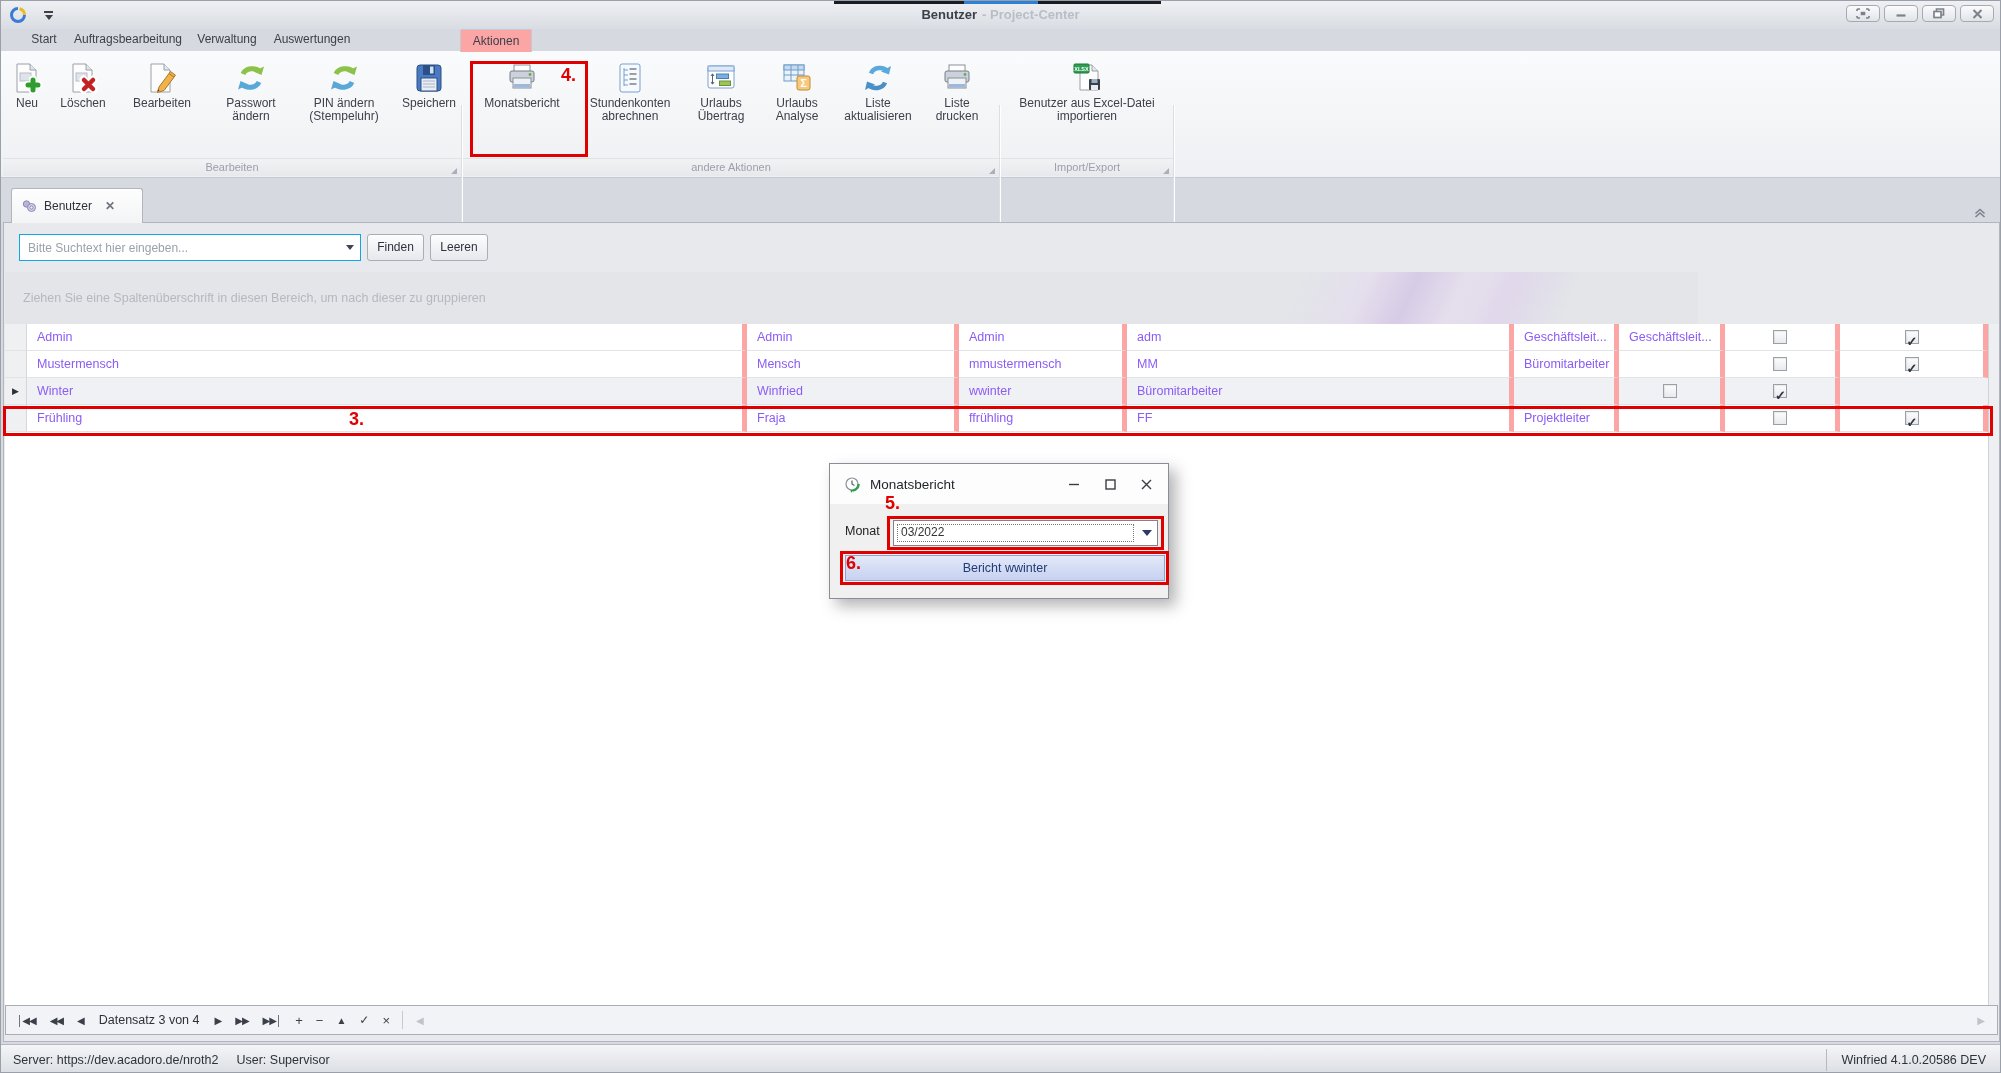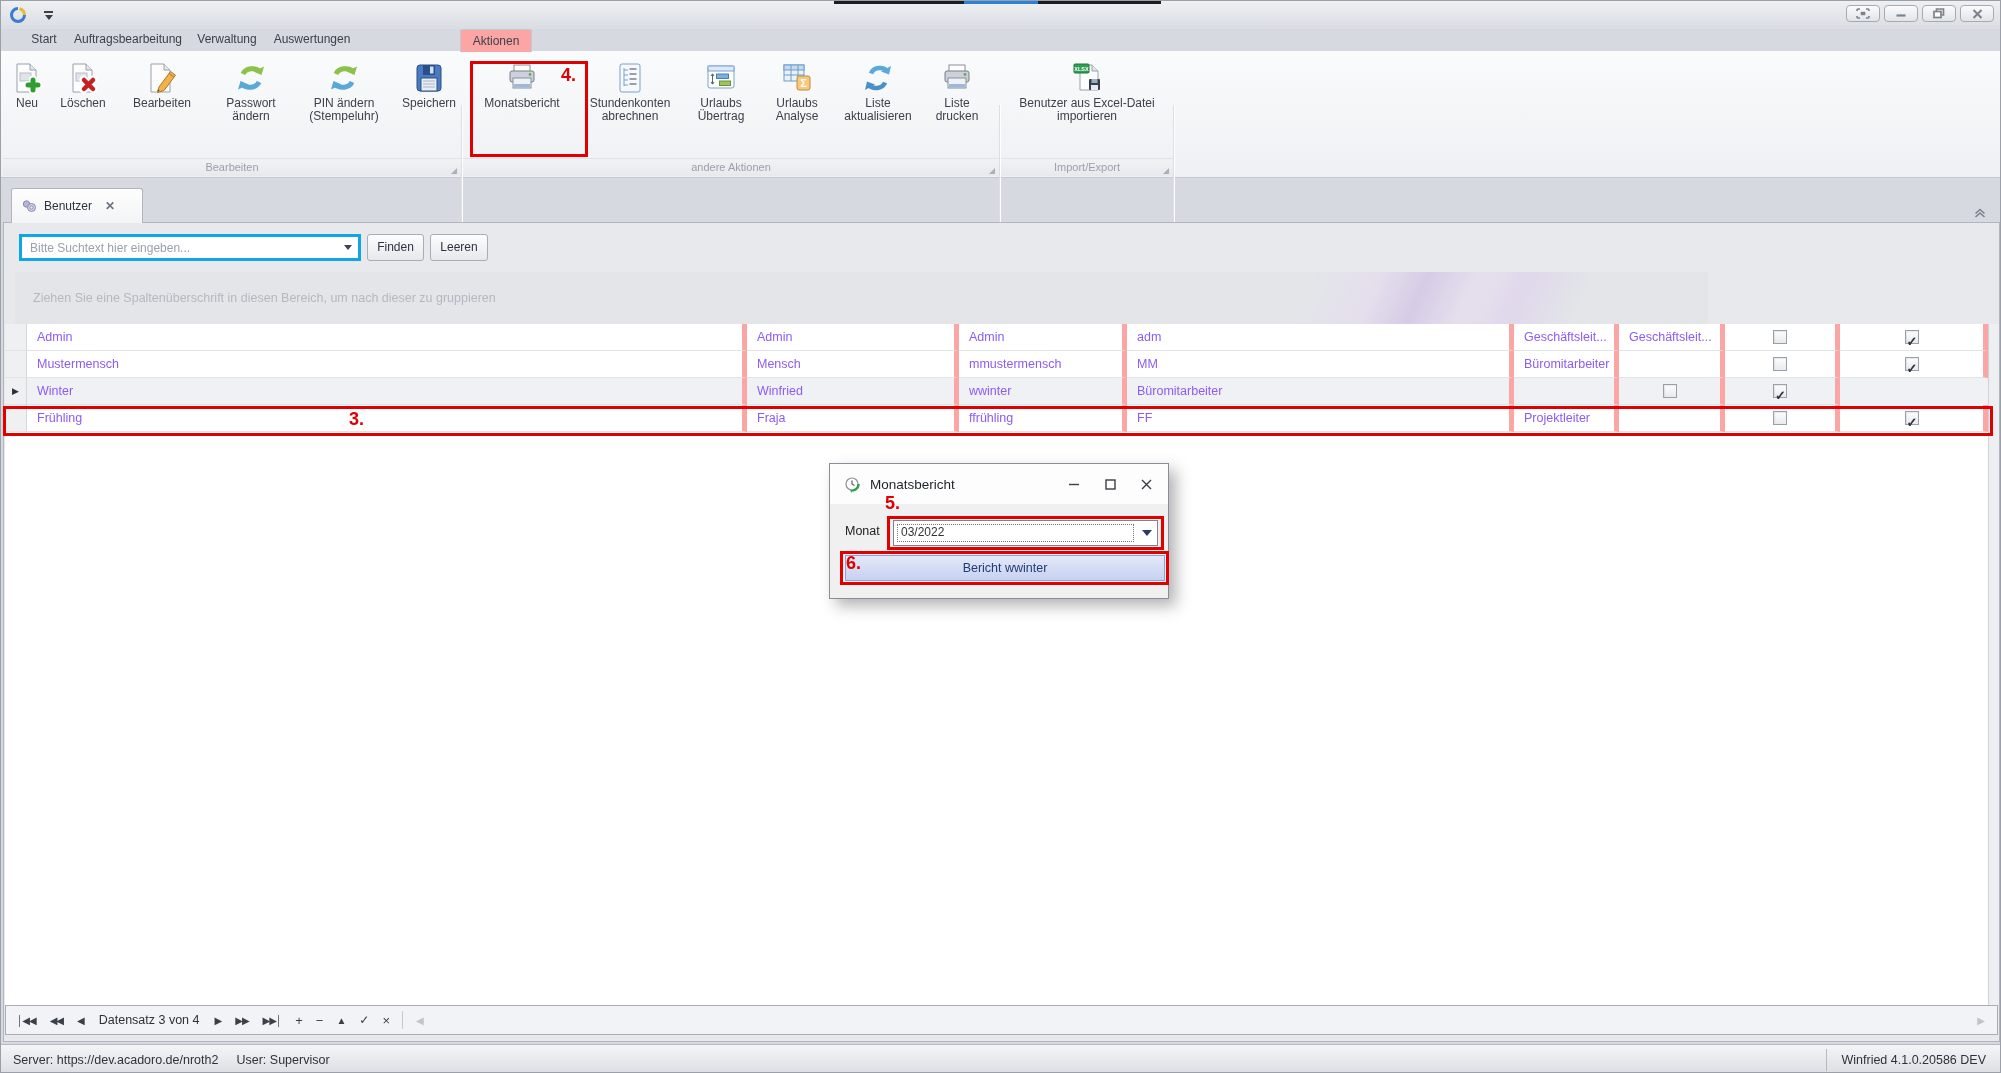--- a/index.html
+++ b/index.html
@@ -45,29 +45,29 @@
 
   
   .doc-tab { position:absolute; left:10px; top:187px; width:132px; height:35px;
              background:linear-gradient(#fefefe,#f3f4f6); border:1px solid #b2b5bc; border-bottom:none;
              border-radius:3px 3px 0 0; z-index:3; display:flex; align-items:center; padding:0 9px; gap:7px;
              font-size:12px; color:#2e323b; }
   .doc-tab-close { color:#6e737d; font-weight:bold; font-size:12px; margin-left:6px; }
   .panel { position:absolute; left:2px; top:221px; width:1997px; height:820px; background:#e7e9ed; border:1px solid #b2b5bc; }
 
   .search-combo { position:absolute; left:15px; top:11px; width:342px; height:27px; background:#fff;
-                  border:3px solid #0ea5e9; display:flex; align-items:center; }
+                  border:1px solid #0ea5e9; display:flex; align-items:center; }
   .search-combo input { flex:1; border:none; outline:none; font:12px "Liberation Sans",sans-serif; padding:0 8px; color:#333; background:transparent; }
   .search-combo input::placeholder { color:#9ba0ab; }
   .combo-arrow { width:20px; align-self:stretch; display:flex; align-items:center; justify-content:center; }
   .tri-down { width:0; height:0; border-left:4.5px solid transparent; border-right:4.5px solid transparent; border-top:5.5px solid #3e4450; }
   .btn { position:absolute; top:11px; height:27px; border:1px solid #a9adb8; border-radius:3px;
          background:linear-gradient(#fdfdfe,#e6e8ec); font-size:12px; color:#2f3340; text-align:center; line-height:25px; }
 
-  .groupby { position:absolute; left:11px; top:49px; width:1693px; height:52px; background:#e3e5e9; overflow:hidden; }
+  .groupby { position:absolute; left:1px; top:49px; width:1693px; height:52px; background:#e3e5e9; overflow:hidden; }
   .groupby-hint { position:absolute; left:18px; top:19px; font-size:12.5px; color:#b4b8c0; }
   .groupby-decor { position:absolute; right:10px; top:0; width:560px; height:52px; opacity:.55;
     background:
       linear-gradient(115deg, transparent 30%, #e6d9f0 42%, #cdb8e4 50%, #e6d9f0 58%, transparent 70%),
       linear-gradient(115deg, transparent 55%, #dcc9ec 66%, transparent 78%); }
 
   .grid-bg { position:absolute; left:1px; top:101px; width:1983px; height:681px; background:#ffffff; }
   .vstrip { position:absolute; left:1984px; top:101px; width:11px; height:681px; background:#edeff2; border-left:1px solid #cfd2d7; }
   .grid { position:absolute; left:1px; top:101px; width:1983px; }
   .grid-row { display:grid; grid-template-columns:22px 720px 212px 168px 387px 105px 106px 115px 148px; }
@@ -128,20 +128,23 @@
 
   <div class="titlebar">
     <svg class="app-logo" viewBox="0 0 18 18">
       <path d="M9 2.5a6.5 6.5 0 1 0 6.5 6.5" stroke="#3a7bd5" stroke-width="3" fill="none"></path>
       <path d="M15.5 9a6.5 6.5 0 0 0-5-6.3" stroke="#e8bb2a" stroke-width="3" fill="none"></path>
     </svg>
     <span class="qat-arrow">
         <span class="bar"></span>
         <span class="tri"></span>
       </span>
+    <div class="title">
+      <span>Benutzer</span><span class="secondary">- Project-Center</span>
+    </div>
     <div class="win-btn" style="left:1845px">
       <svg width="14" height="11" viewBox="0 0 14 11">
         <path d="M1 3V2.2A1.2 1.2 0 0 1 2.2 1H4M10 1h1.8A1.2 1.2 0 0 1 13 2.2V3M13 8v.8A1.2 1.2 0 0 1 11.8 10H10M4 10H2.2A1.2 1.2 0 0 1 1 8.8V8"></path>
         <rect x="4.7" y="3.8" width="4.6" height="3.4" fill="#7c828c" stroke="none"></rect>
       </svg>
     </div>
     <div class="win-btn" style="left:1883px">
       <svg width="12" height="10" viewBox="0 0 12 10">
           <path d="M1.5 6.5h9" stroke-width="2.2"></path>
         </svg>

